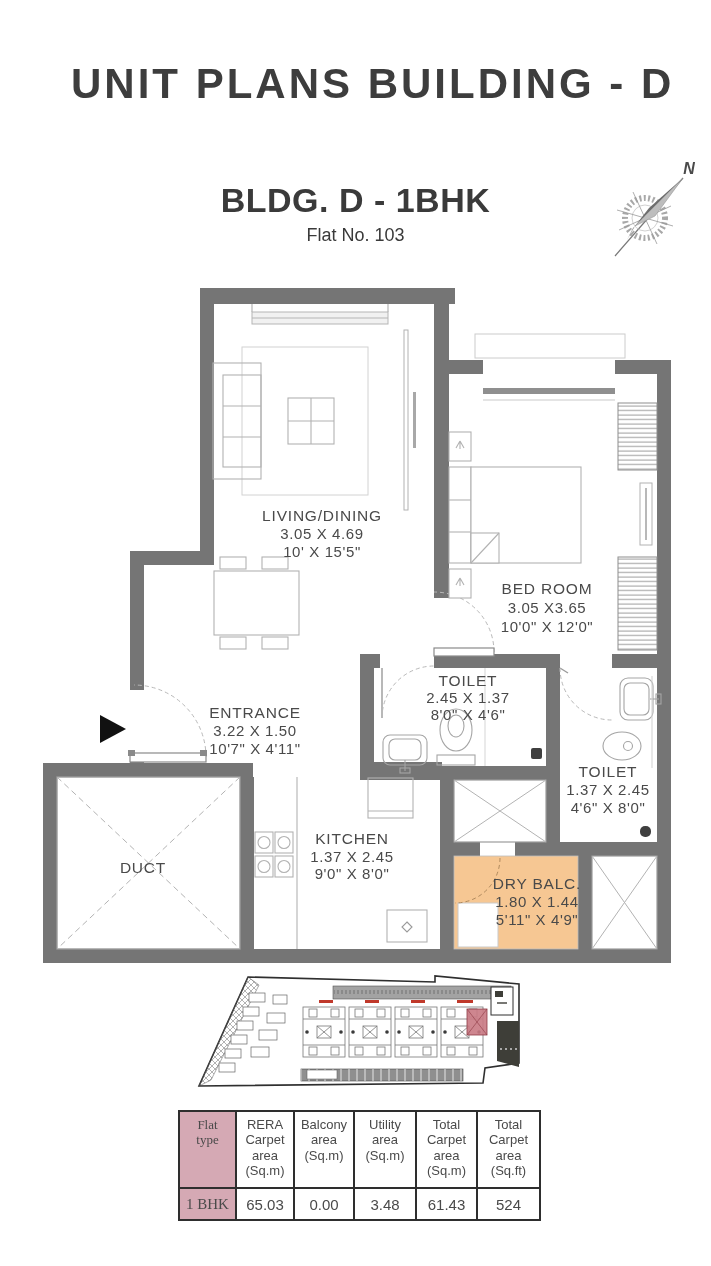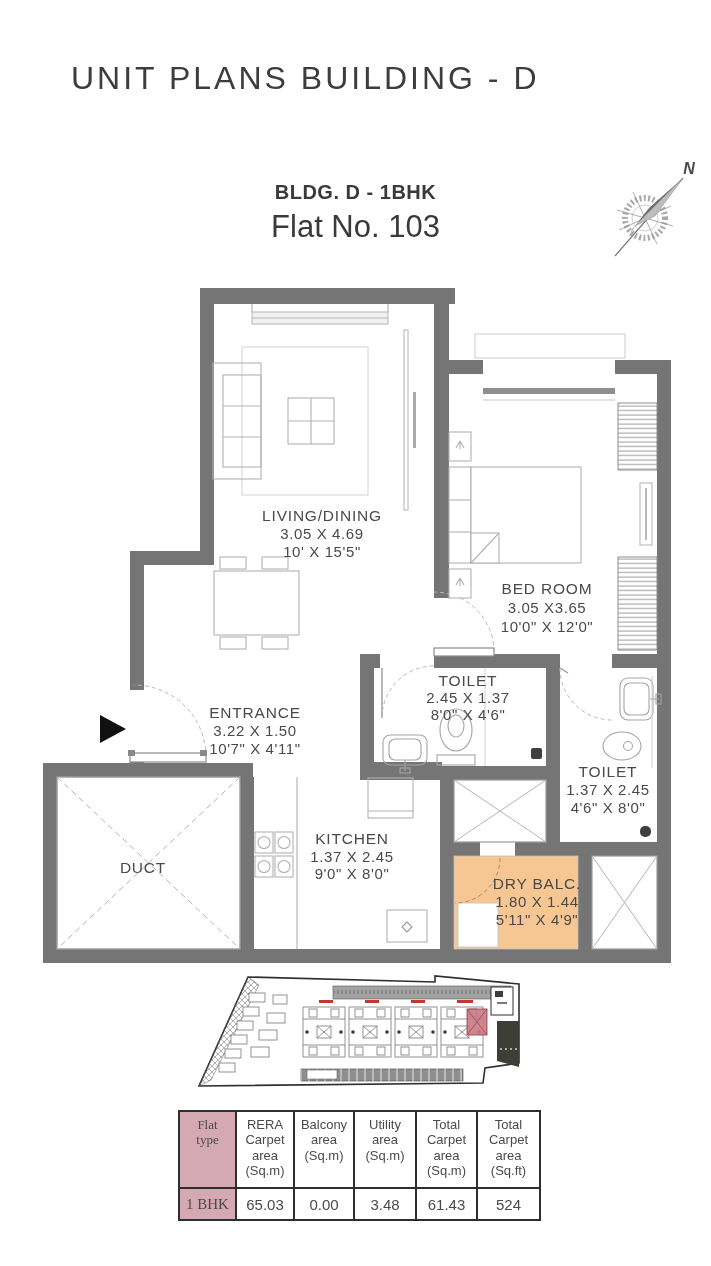--- a/index.html
+++ b/index.html
@@ -2,26 +2,26 @@
 <html><head>
 <meta charset="utf-8">
 <style>
   html,body{margin:0;padding:0;background:#fff;}
   .page{
     position:relative;width:711px;height:1266px;background:#ffffff;
     outline:1px solid #dcdcdc;overflow:hidden;
     font-family:"Liberation Sans",sans-serif;color:#3d3d3d;
   }
   .main-title{
-    position:absolute;left:71px;top:60px;font-size:32px;font-weight:400;
+    position:absolute;left:71px;top:60px;font-size:42px;font-weight:700;
     letter-spacing:3px;color:#3d3d3d;white-space:nowrap;
   }
   .sub-block{position:absolute;left:0;top:181px;width:100%;text-align:center;}
-  .bldg-label{font-size:20px;font-weight:700;color:#3a3a3a;letter-spacing:0.5px;}
-  .flat-label{font-size:31px;font-weight:400;color:#3a3a3a;margin-top:5px;}
+  .bldg-label{font-size:34px;font-weight:700;color:#3a3a3a;letter-spacing:0.5px;}
+  .flat-label{font-size:18px;font-weight:400;color:#3a3a3a;margin-top:5px;}
   .compass{position:absolute;left:603px;top:156px;}
   .plan-svg{position:absolute;left:30px;top:278px;}
   .keyplan-svg{position:absolute;left:185px;top:973px;}
   svg text{font-family:"Liberation Sans",sans-serif;fill:#4a4a4a;}
   .room-name{font-size:15.5px;letter-spacing:0.8px;}
   .room-dim{font-size:15px;letter-spacing:0.6px;}
   
   .area-table{
     position:absolute;left:178px;top:1110px;border-collapse:collapse;
     table-layout:fixed;

